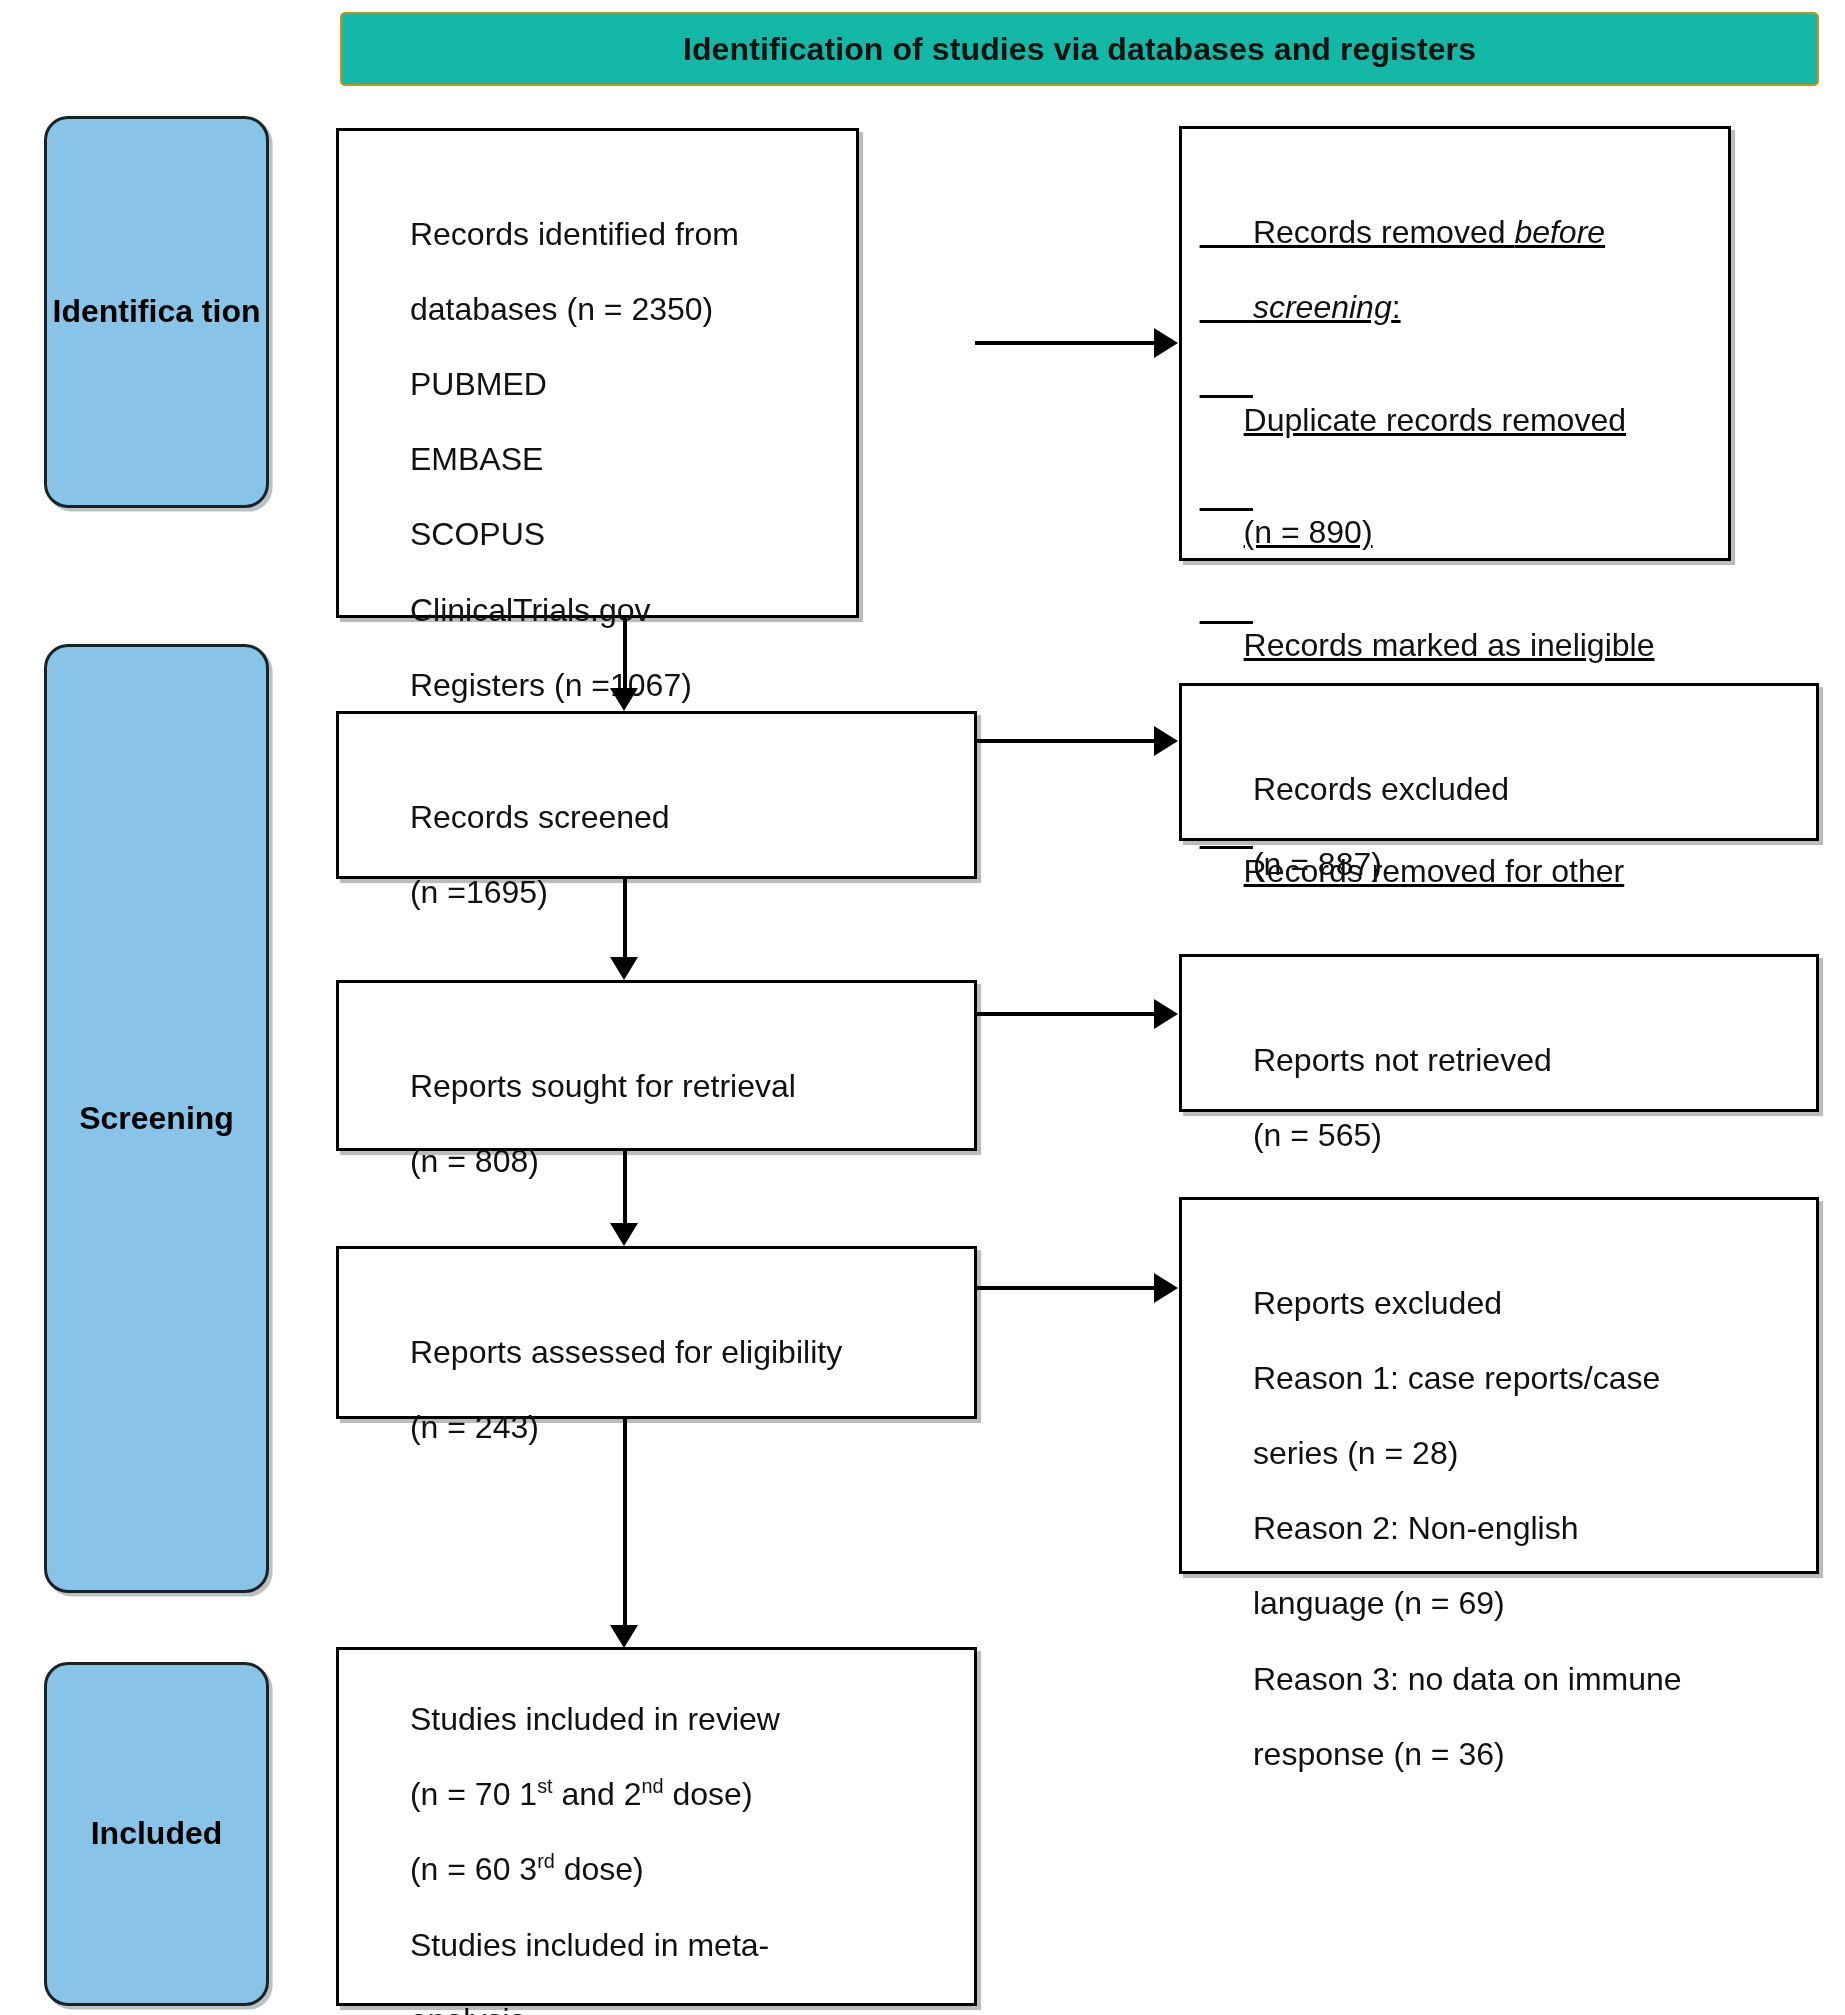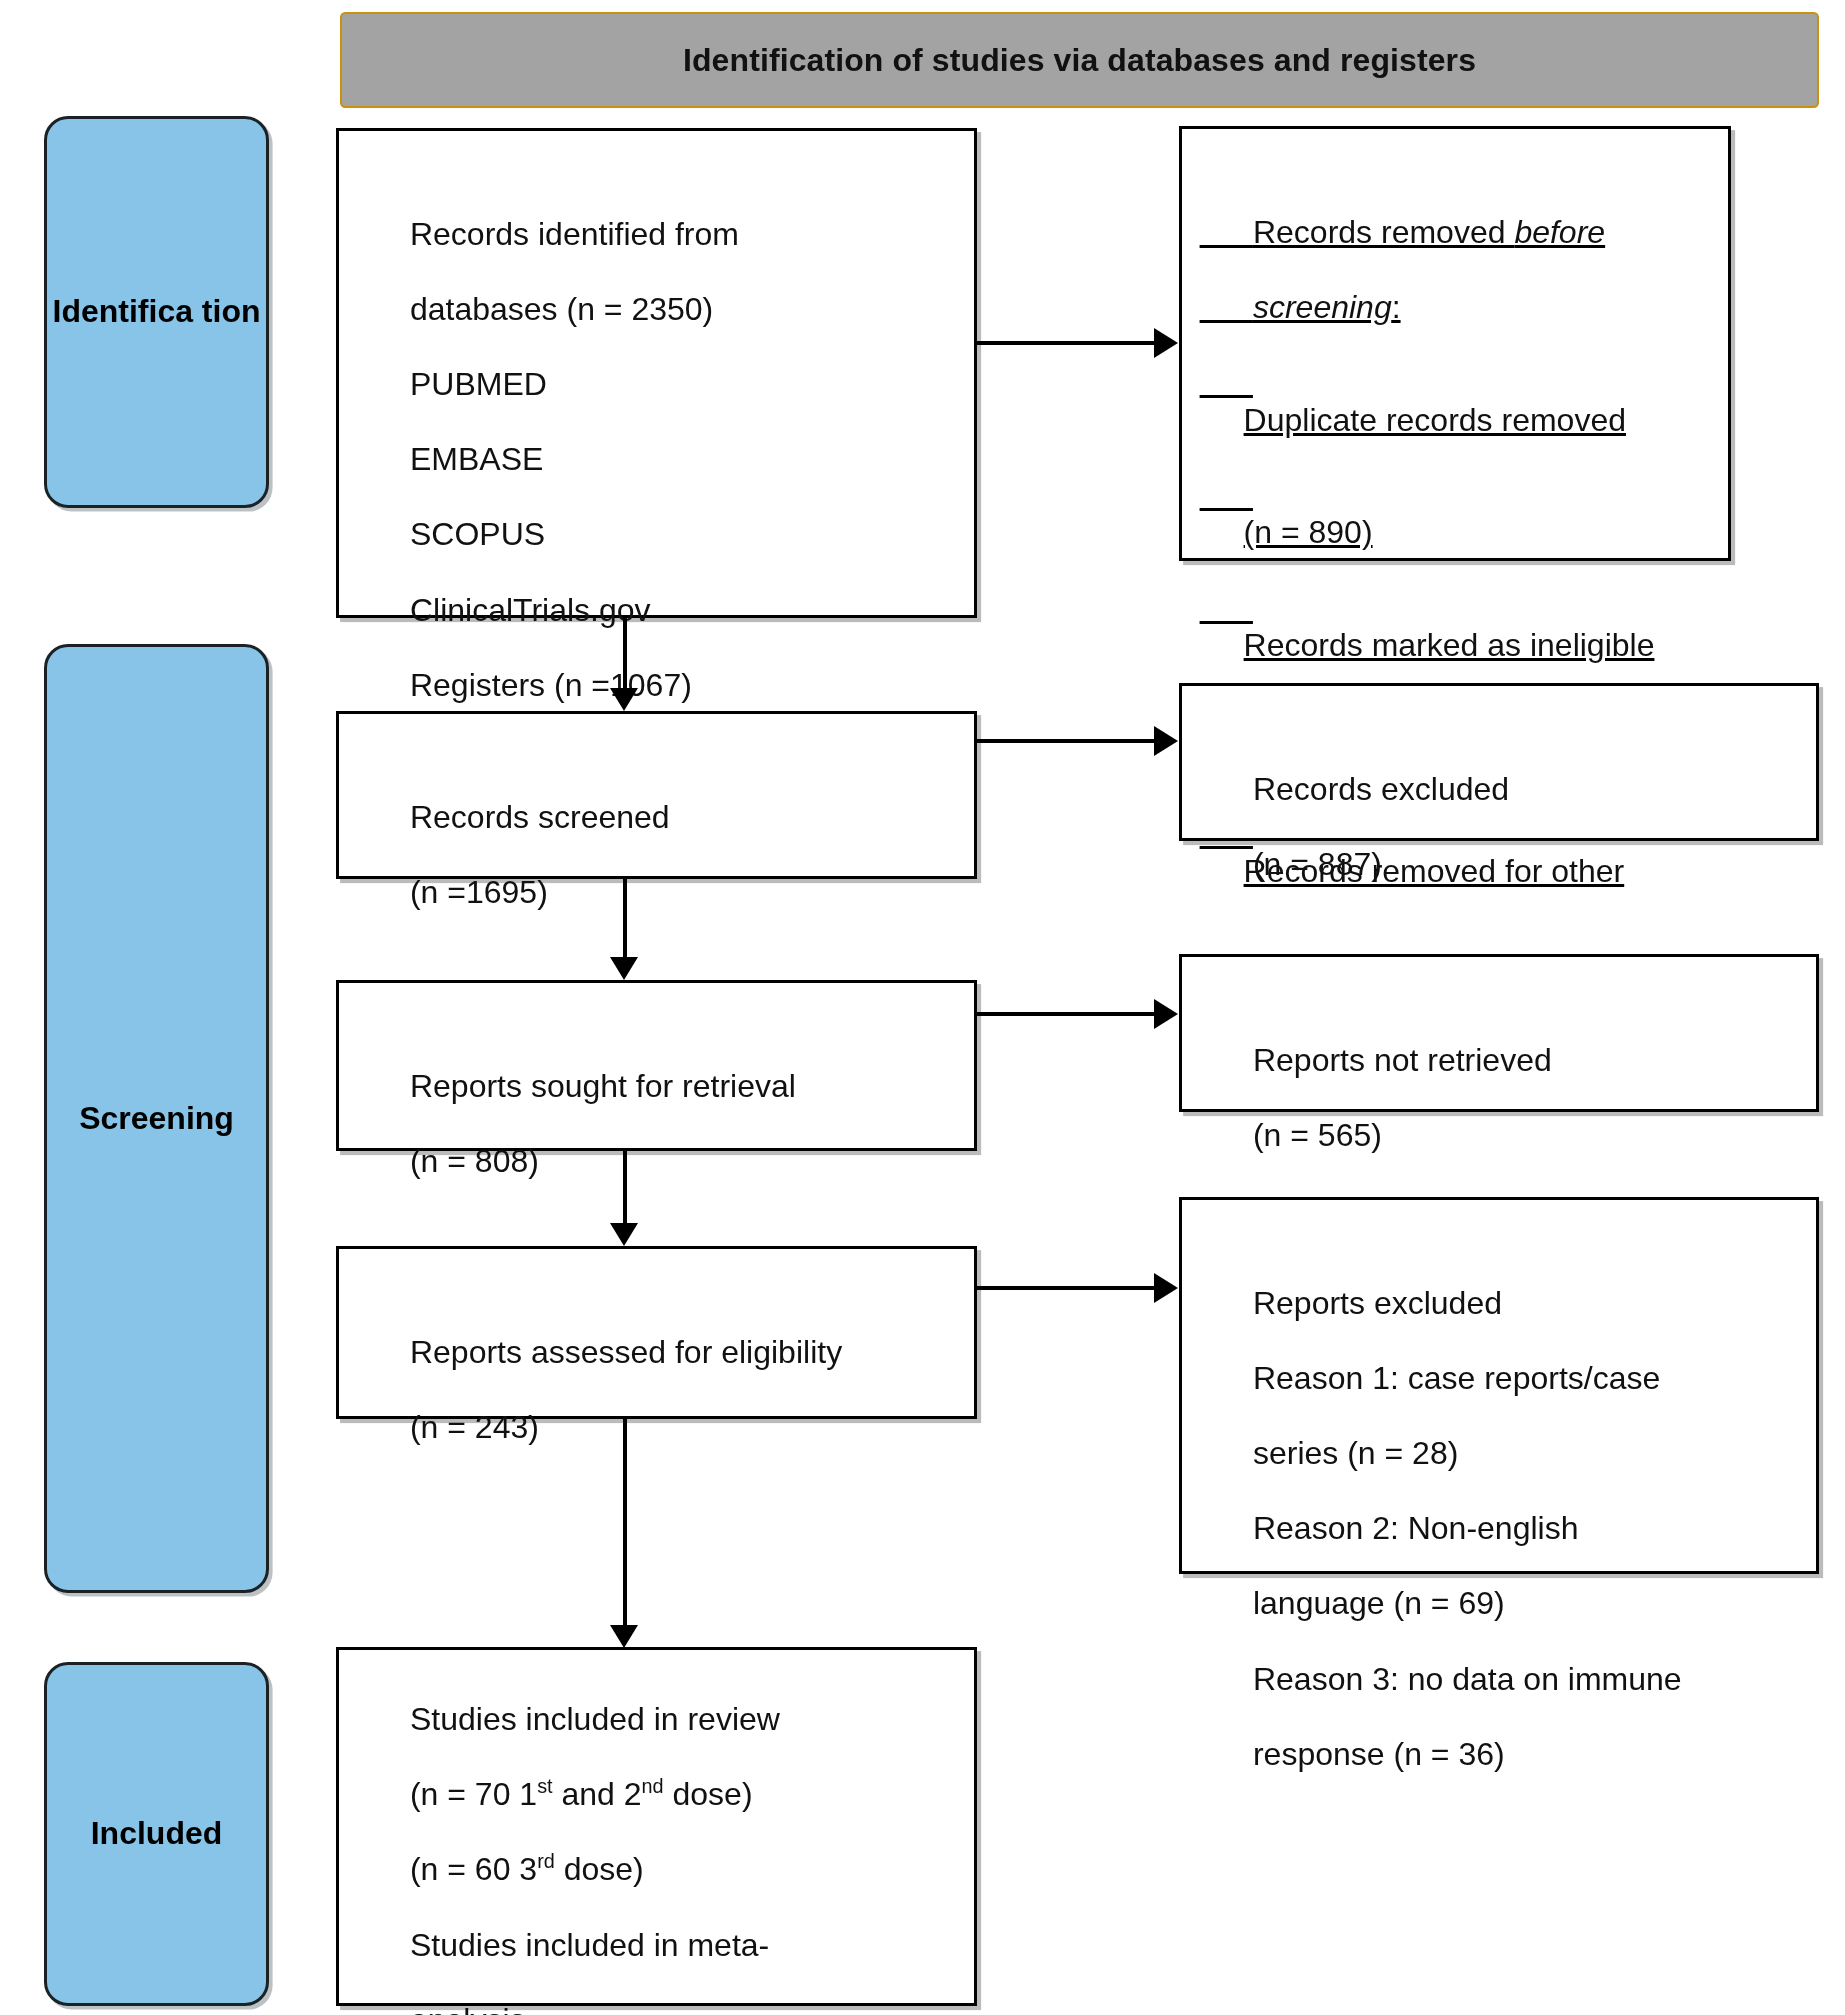--- a/index.html
+++ b/index.html
@@ -13,22 +13,22 @@
     width:1846px;
     height:2015px;
     background:#ffffff;
     overflow:hidden;
   }
 
   
   .banner{
     position:absolute;
     left:340px; top:12px;
-    width:1479px; height:96px;
-    background:#a3a3a3;
+    width:1479px; height:74px;
+    background:#14b8a6;
     border:2.1px solid #C8930B;
     border-radius:5.2px;
     box-sizing:border-box;
     display:flex; align-items:center; justify-content:center;
   }
   .banner-text{
     font-size:32px;
     font-weight:bold;
     letter-spacing:0.1px;
     color:#111111;
@@ -74,21 +74,21 @@
     color:#111111;
     padding:13.4px 0 0 17.6px;
     white-space:pre-wrap;
   }
   .fbox .txt.pad-top-lg{ padding-top:47px; }
   .indent{ display:block; padding-left:44px; }
   .ital{ font-style:italic; }
   sup{ font-size:.62em; vertical-align:super; line-height:0; }
 
   
-  #box-identified { left:336px; top:128px;  width:641px; height:490px; }
+  #box-identified { left:336px; top:128px;  width:523px; height:490px; }
   #box-screened   { left:336px; top:711px; width:641px; height:168px; }
   #box-sought     { left:336px; top:980px; width:641px; height:171px; }
   #box-assessed   { left:336px; top:1246px; width:641px; height:173px; }
   #box-included   { left:336px; top:1647px; width:641px; height:359px; }
 
   
   #box-removed      { left:1179px; top:126px;  width:552px; height:435px;text-decoration:underline; }
   #box-rec-excluded { left:1179px; top:683px; width:640px; height:158px; }
   #box-not-retrieved{ left:1179px; top:954px; width:640px; height:158px; }
   #box-rep-excluded { left:1179px; top:1197px; width:640px; height:377px; }

